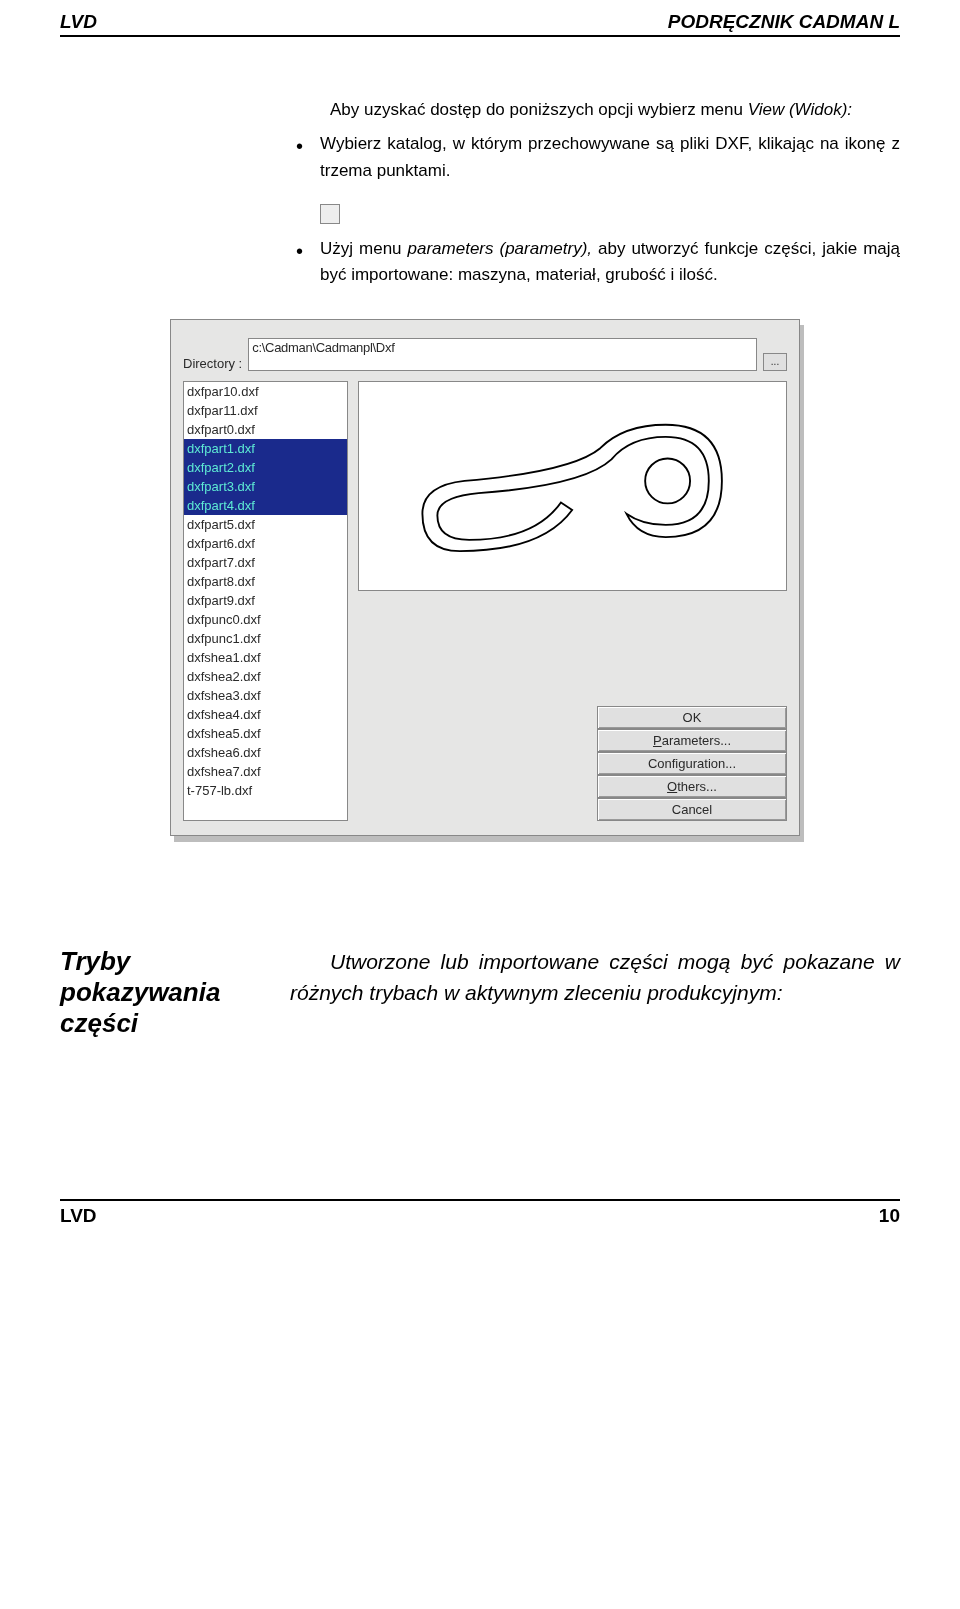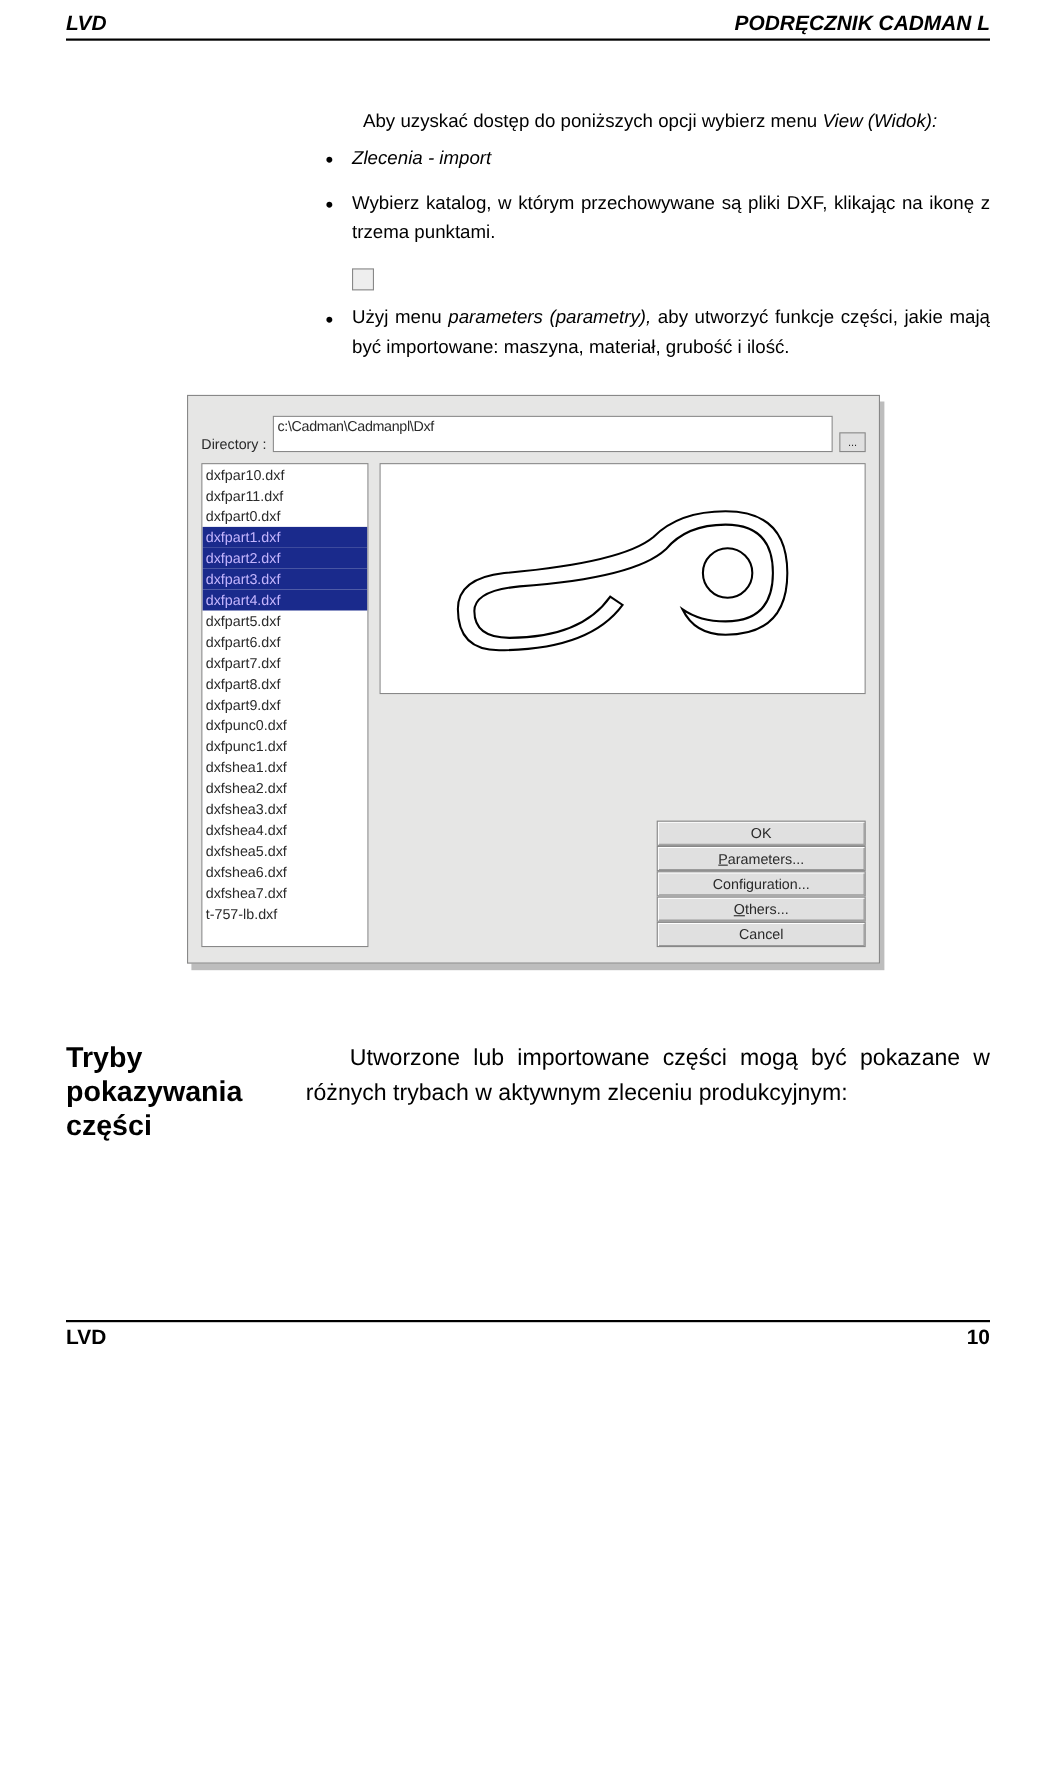--- a/index.html
+++ b/index.html
@@ -109,32 +109,32 @@
     background: #e0e0e0;
     display: flex; align-items: center; justify-content: center;
     font-size: 10px;
   }
   .main-row {
     display: flex;
     padding: 4px 12px 14px 12px;
     gap: 10px;
   }
   .filelist {
-    width: 152px;
+    width: 165px;
     background: #fff;
     border: 1px solid #888;
     height: 440px;
     overflow: hidden;
     font-size: 13px;
     line-height: 19px;
   }
   .filelist .row { padding: 0 3px; white-space: nowrap; }
   .filelist .row.sel {
     background: #1a2a8c;
-    color: #c4b5fd;
+    color: #5eead4;
   }
   .right-panel {
     flex: 1;
     display: flex;
     flex-direction: column;
   }
   .preview {
     flex: 0 0 210px;
     background: #fff;
     border: 1px solid #888;
@@ -157,23 +157,24 @@
     border: 1px solid #888;
     background: #e0e0e0;
     text-align: center;
     font-size: 13px;
     box-shadow: 1px 1px 0 #fff inset, -1px -1px 0 #9a9a9a inset;
   }
   .btn .ul { text-decoration: underline; }
 
   .section-row {
     display: flex;
-    margin-top: 70px;
-    gap: 18px;
+    margin-top: 110px;
+    gap: 30px;
     font-size: 21px;
+    font-style: italic;
   }
   .section-row .label {
     width: 200px;
     font-weight: bold;
     font-size: 26px;
     line-height: 1.2;
   }
   .section-row .content {
     flex: 1;
     text-align: justify;
@@ -203,21 +204,20 @@
     <span>PODRĘCZNIK CADMAN L</span>
   </div>
   <hr class="header-rule">
 
   <div class="body-text">
     <p class="intro">
       <span style="display:inline-block;width:40px"></span><span>Aby uzyskać dostęp do poniższych opcji wybierz menu</span>
       <span class="italic">View (Widok):</span>
     </p>
     <ul class="bullets">
-      <li><span class="italic">Zlecenia - import</span></li>
       <li><span>Wybierz katalog, w którym przechowywane są pliki DXF, klikając na ikonę z trzema punktami.</span></li>
       <span class="small-icon"></span>
       <li>
         <span>Użyj menu </span><span class="italic">parameters (parametry),</span><span> aby utworzyć funkcje części, jakie mają być importowane: maszyna, materiał, grubość i ilość.</span>
       </li>
     </ul>
   </div>
 
   <div class="dialog">
     <div class="dir-row">

